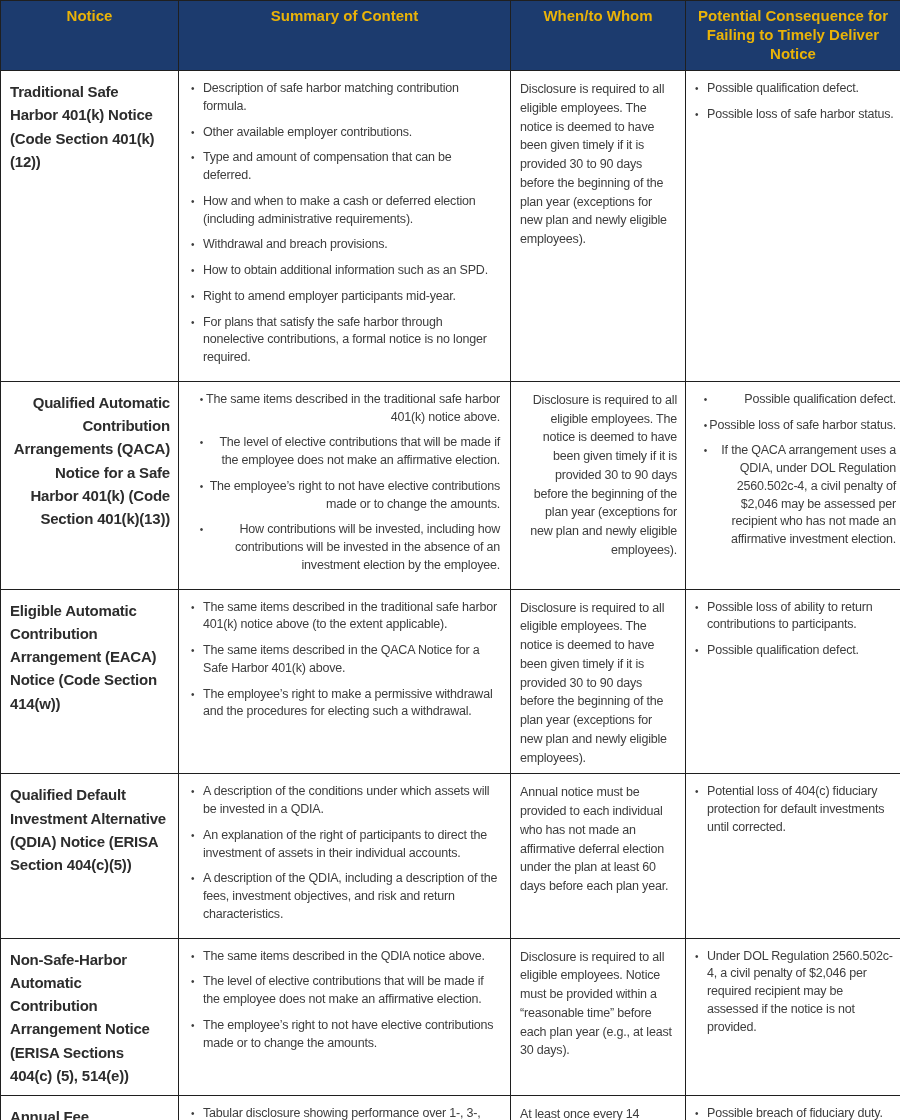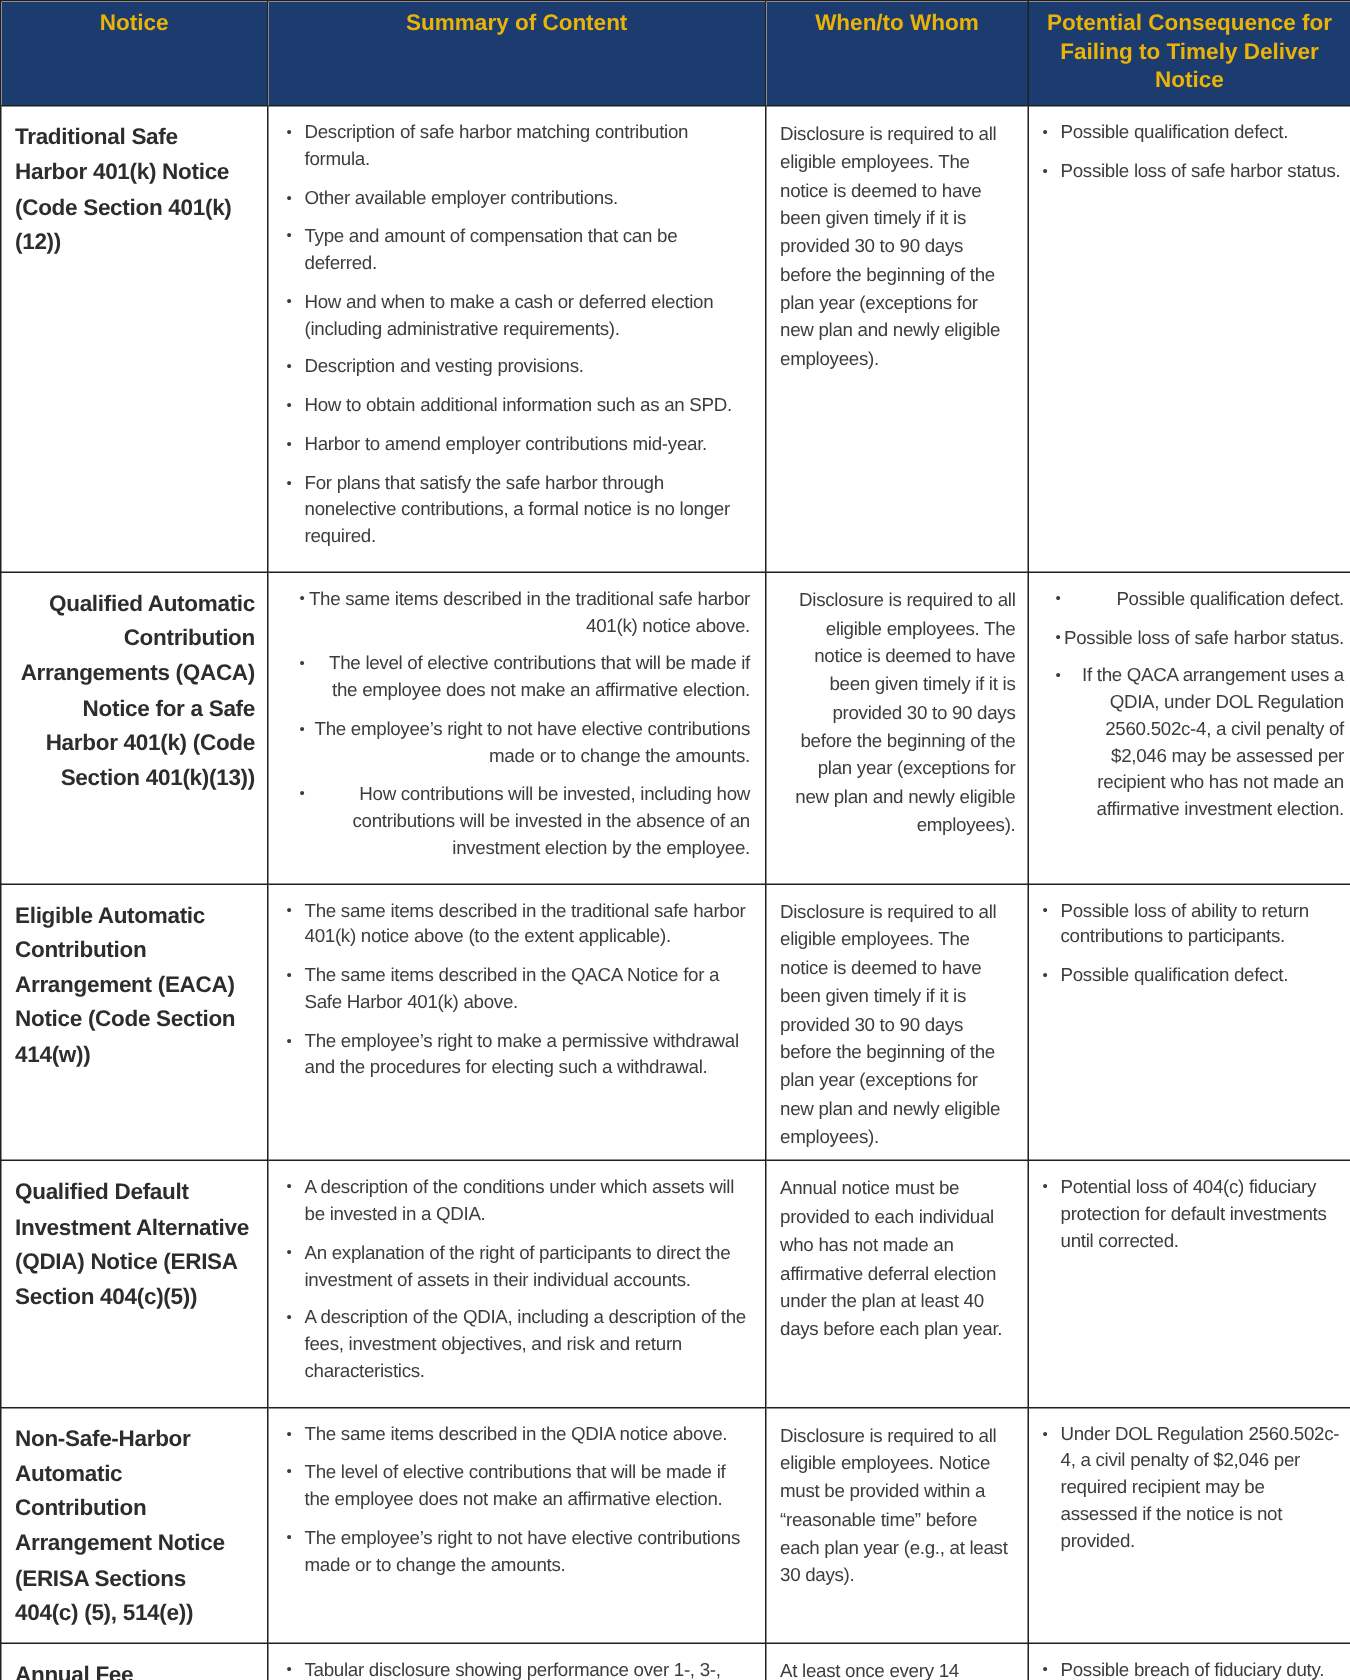--- a/index.html
+++ b/index.html
@@ -105,29 +105,29 @@
             <li class="bullet-item">
               <span class="bullet-glyph">•</span>
               <span class="bullet-text">Type and amount of compensation that can be deferred.</span>
             </li>
             <li class="bullet-item">
               <span class="bullet-glyph">•</span>
               <span class="bullet-text">How and when to make a cash or deferred election (including administrative requirements).</span>
             </li>
             <li class="bullet-item">
               <span class="bullet-glyph">•</span>
-              <span class="bullet-text">Description and vesting provisions.</span>
+              <span class="bullet-text">Withdrawal and breach provisions.</span>
             </li>
             <li class="bullet-item">
               <span class="bullet-glyph">•</span>
               <span class="bullet-text">How to obtain additional information such as an SPD.</span>
             </li>
             <li class="bullet-item">
               <span class="bullet-glyph">•</span>
-              <span class="bullet-text">Harbor to amend employer contributions mid-year.</span>
+              <span class="bullet-text">Right to amend employer participants mid-year.</span>
             </li>
             <li class="bullet-item">
               <span class="bullet-glyph">•</span>
               <span class="bullet-text">For plans that satisfy the safe harbor through nonelective contributions, a formal notice is no longer required.</span>
             </li>
           </ul>
         </td>
         <td class="when-cell">
           <div class="when-text">Disclosure is required to all eligible employees. The notice is deemed to have been given timely if it is provided 30 to 90 days before the beginning of the plan year (exceptions for new plan and newly eligible employees).</div>
         </td>
@@ -238,21 +238,21 @@
               <span class="bullet-glyph">•</span>
               <span class="bullet-text">An explanation of the right of participants to direct the investment of assets in their individual accounts.</span>
             </li>
             <li class="bullet-item">
               <span class="bullet-glyph">•</span>
               <span class="bullet-text">A description of the QDIA, including a description of the fees, investment objectives, and risk and return characteristics.</span>
             </li>
           </ul>
         </td>
         <td class="when-cell">
-          <div class="when-text">Annual notice must be provided to each individual who has not made an affirmative deferral election under the plan at least 40 days before each plan year.</div>
+          <div class="when-text">Annual notice must be provided to each individual who has not made an affirmative deferral election under the plan at least 60 days before each plan year.</div>
         </td>
         <td class="consequence-cell">
           <ul class="bullets">
             <li class="bullet-item">
               <span class="bullet-glyph">•</span>
               <span class="bullet-text">Potential loss of 404(c) fiduciary protection for default investments until corrected.</span>
             </li>
           </ul>
         </td>
       </tr>

